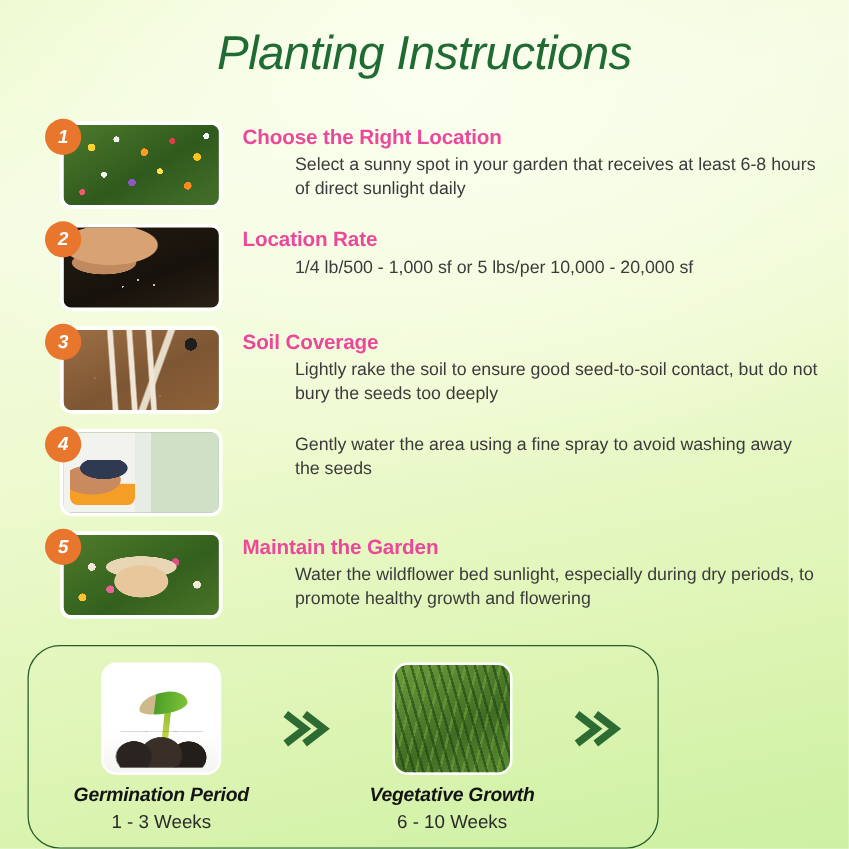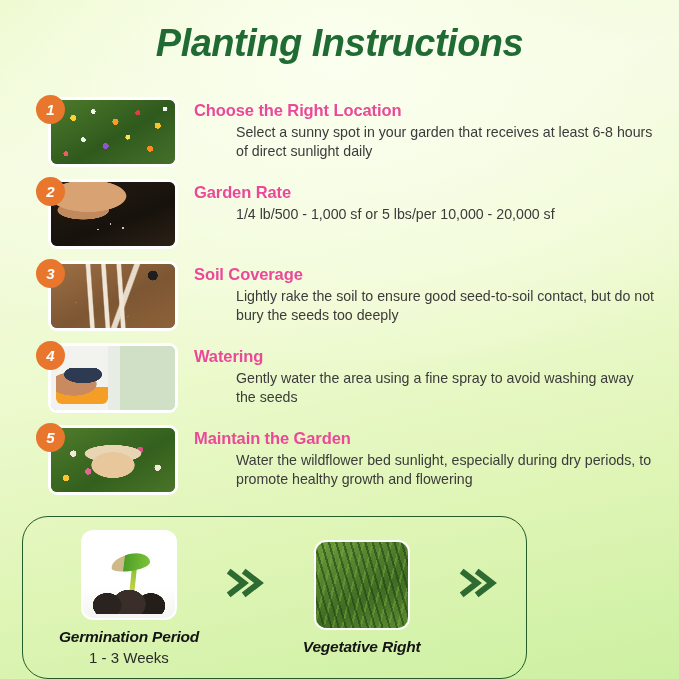--- a/index.html
+++ b/index.html
@@ -24,21 +24,21 @@
   }
 
   
   .title {
     position: absolute;
     left: 0;
     top: 22px;
     width: 679px;
     text-align: center;
     font-size: 38px;
-    font-weight: bold;
+    font-weight: normal;
     font-style: italic;
     letter-spacing: -0.5px;
     color: #1f6b33;
   }
 
   
   .steps {
     position: absolute;
     left: 36px;
     top: 95px;
@@ -311,21 +311,21 @@
     </div>
 
     <div class="step">
       <div class="thumb-wrap">
         <div class="badge">2</div>
         <div class="thumb">
           <div class="art art-soil-hand"></div>
         </div>
       </div>
       <div class="step-text">
-        <div class="step-title">Garden Rate</div>
+        <div class="step-title">Location Rate</div>
         <div class="step-desc">1/4 lb/500 - 1,000 sf or 5 lbs/per 10,000 - 20,000 sf</div>
       </div>
     </div>
 
     <div class="step">
       <div class="thumb-wrap">
         <div class="badge">3</div>
         <div class="thumb">
           <div class="art art-rake"></div>
         </div>
@@ -337,21 +337,20 @@
     </div>
 
     <div class="step">
       <div class="thumb-wrap">
         <div class="badge">4</div>
         <div class="thumb">
           <div class="art art-spray"></div>
         </div>
       </div>
       <div class="step-text">
-        <div class="step-title">Watering</div>
         <div class="step-desc">Gently water the area using a fine spray to avoid washing away the seeds</div>
       </div>
     </div>
 
     <div class="step">
       <div class="thumb-wrap">
         <div class="badge">5</div>
         <div class="thumb">
           <div class="art art-lady"></div>
         </div>
@@ -381,21 +380,22 @@
       <svg width="40" height="30" viewBox="0 0 40 30" aria-hidden="true">
         <polyline points="6,5 19,15 6,25" fill="none" stroke="#2d6b33" stroke-width="6" stroke-linecap="square" stroke-linejoin="miter"></polyline>
         <polyline points="21,5 34,15 21,25" fill="none" stroke="#2d6b33" stroke-width="6" stroke-linecap="square" stroke-linejoin="miter"></polyline>
       </svg>
     </div>
 
     <div class="stage">
       <div class="stage-img">
         <div class="art art-grass"></div>
       </div>
-      <div class="stage-label">Vegetative Right</div>
+      <div class="stage-label">Vegetative Growth</div>
+      <div class="stage-dur">6 - 10 Weeks</div>
     </div>
 
     <div class="chevrons">
       <svg width="40" height="30" viewBox="0 0 40 30" aria-hidden="true">
         <polyline points="6,5 19,15 6,25" fill="none" stroke="#2d6b33" stroke-width="6" stroke-linecap="square" stroke-linejoin="miter"></polyline>
         <polyline points="21,5 34,15 21,25" fill="none" stroke="#2d6b33" stroke-width="6" stroke-linecap="square" stroke-linejoin="miter"></polyline>
       </svg>
     </div>
 
 

